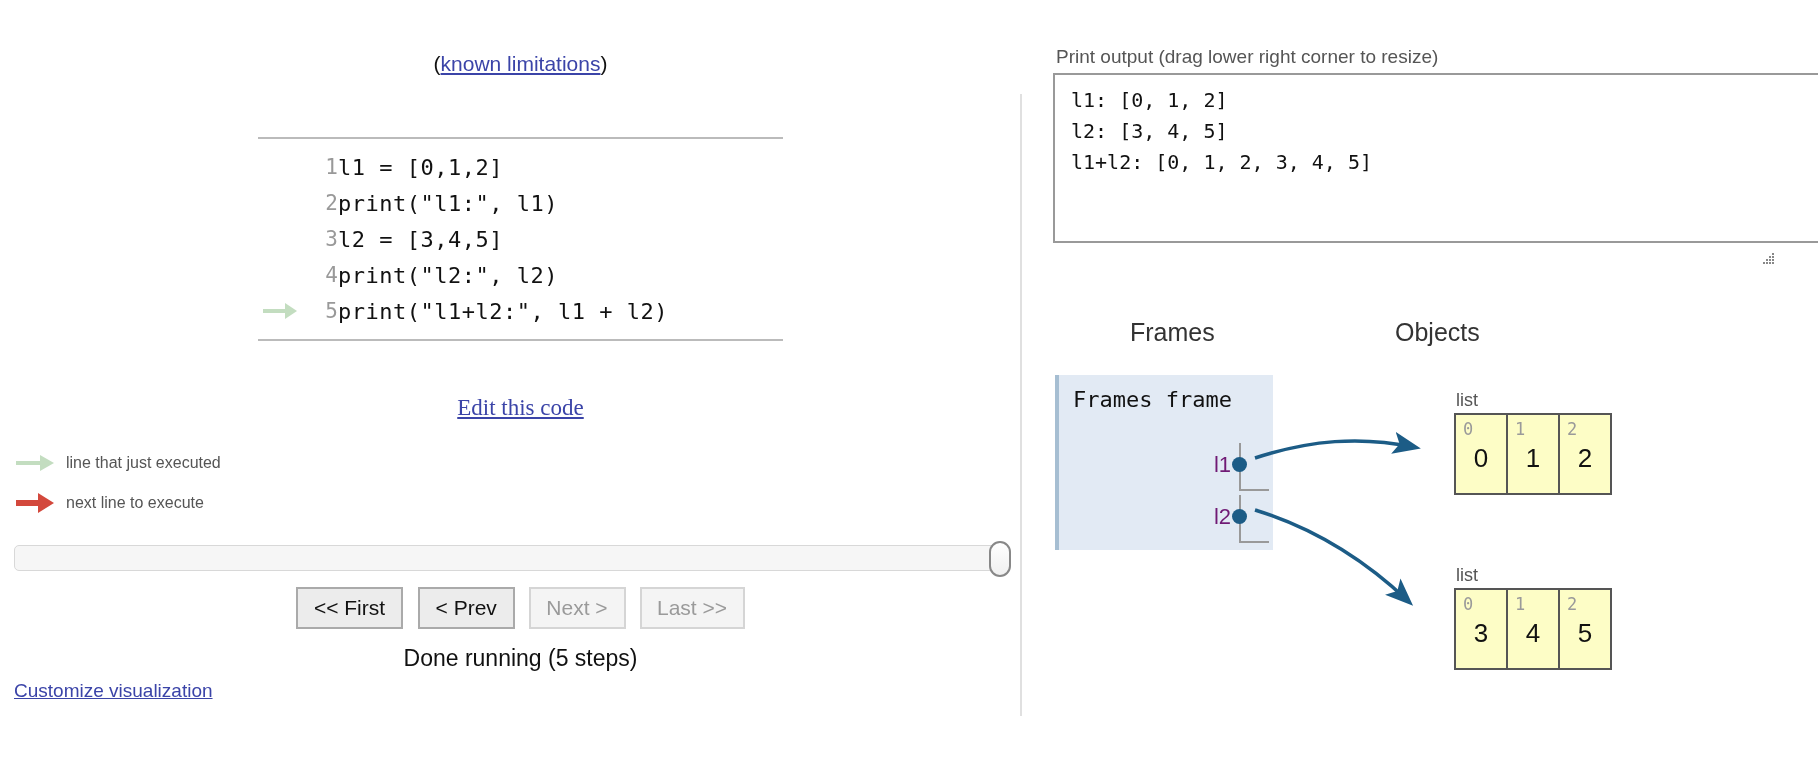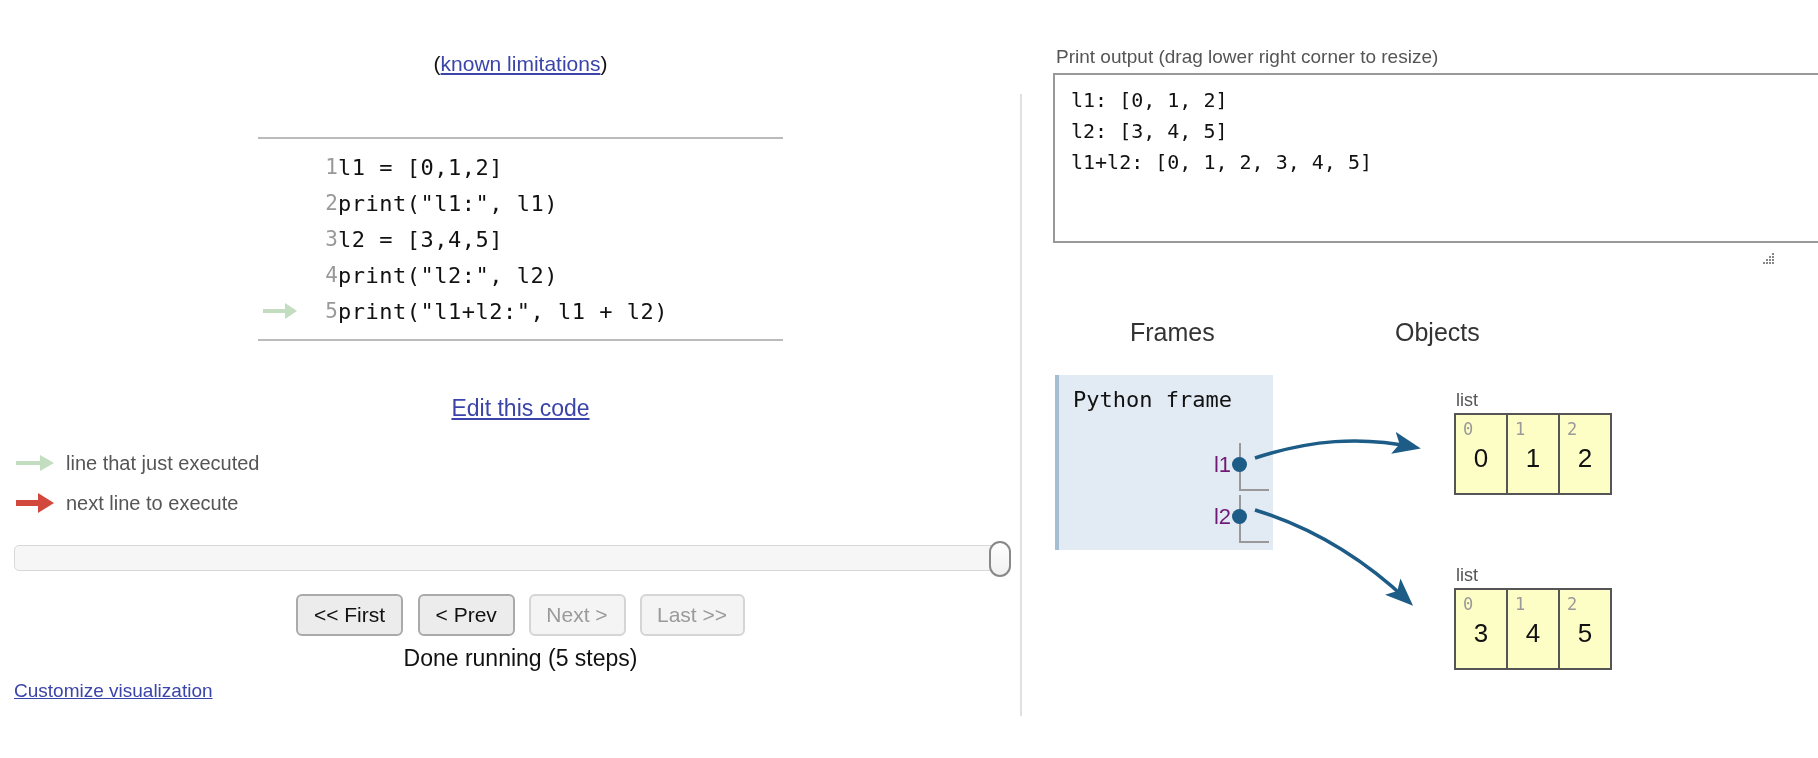--- a/index.html
+++ b/index.html
@@ -47,28 +47,28 @@
     font-size: 21px; color: #999999;
   }
   .codeline-cell {
     font-family: "DejaVu Sans Mono", monospace;
     font-size: 22px; color: #111111; white-space: pre;
     letter-spacing: 0.5px;
   }
   .arrow-green svg, .arrow-red svg { display:block; margin: 0 auto; }
 
   #edit-link-wrap {
-    position: absolute; left: 258px; top: 395px; width: 525px; text-align: center;
+    position: absolute; left: 258px; top: 395px; width: 525px; text-align: center; font-family: Liberation Serif, serif;
   }
   #edit-link-wrap .link { font-size: 23px; }
 
   #legend { position: absolute; left: 16px; top: 443px; }
   .legend-row { display: flex; align-items: center; height: 40px; }
   .legend-arrow { width: 44px; display: flex; align-items: center; }
-  .legend-text { font-size: 20px; color: #555555; margin-left: 6px; }
+  .legend-text { font-size: 16px; color: #555555; margin-left: 6px; }
 
   #slider-wrap { position: absolute; left: 14px; top: 545px; width: 990px; }
   .slider-track {
     position: relative; height: 26px; width: 100%;
     background: #f6f6f6; border: 1px solid #d8d8d8; border-radius: 5px;
   }
   .slider-handle {
     position: absolute; right: -8px; top: -5px;
     width: 22px; height: 36px;
     background: linear-gradient(#ffffff, #f0f0f0);
@@ -77,22 +77,22 @@
   }
 
   #controls {
     position: absolute; left: 258px; top: 583px; width: 525px;
     text-align: center;
   }
   .ctrl-btn {
     font-family: "Liberation Sans", sans-serif;
     font-size: 21px;
     padding: 7px 16px;
-    margin: 11px 5px;
-    border-radius: 6px;
+    margin: 4px 5px;
+    border-radius: 0;
     background: #ececec;
     border: 2px solid #aaaaaa;
     color: #111111;
     cursor: pointer;
   }
   .ctrl-btn.disabled {
     background: #f4f4f4;
     border-color: #d5d5d5;
     color: #9a9a9a;
     cursor: default;
@@ -319,21 +319,21 @@
             <rect x="12" y="11" width="2" height="2"></rect>
         </g>
       </svg>
     </div>
   </div>
 
   <div id="frames-heading">Frames</div>
   <div id="objects-heading">Objects</div>
 
   <div id="global-frame">
-    <div id="global-frame-title">Python frame</div>
+    <div id="global-frame-title">Frames frame</div>
     <div class="var-row" style="top:66px;">
       <span class="var-name">l1</span>
       <span class="var-slot">
         <span class="var-dot"></span>
       </span>
     </div>
     <div class="var-row" style="top:118px;">
       <span class="var-name">l2</span>
       <span class="var-slot">
         <span class="var-dot"></span>

